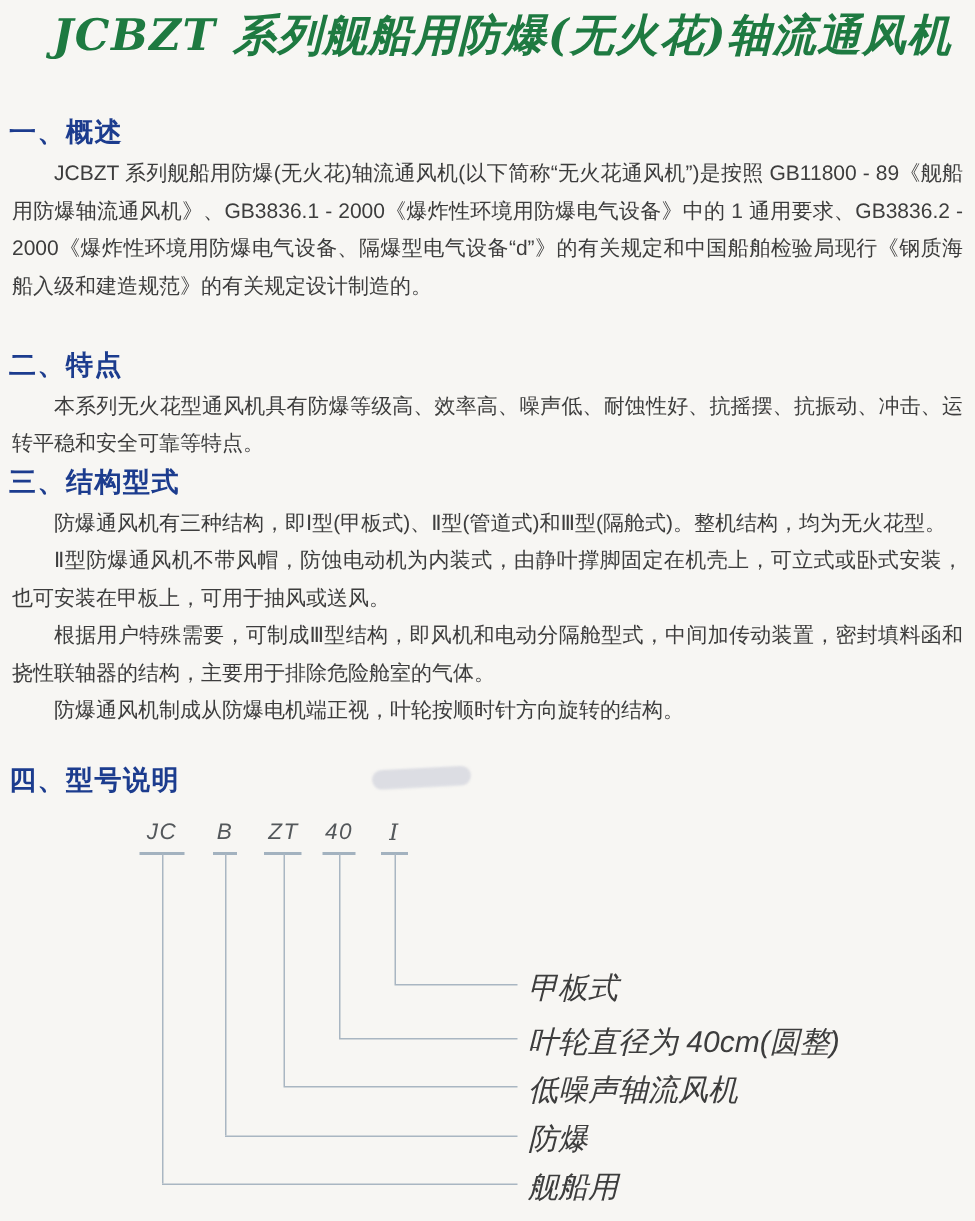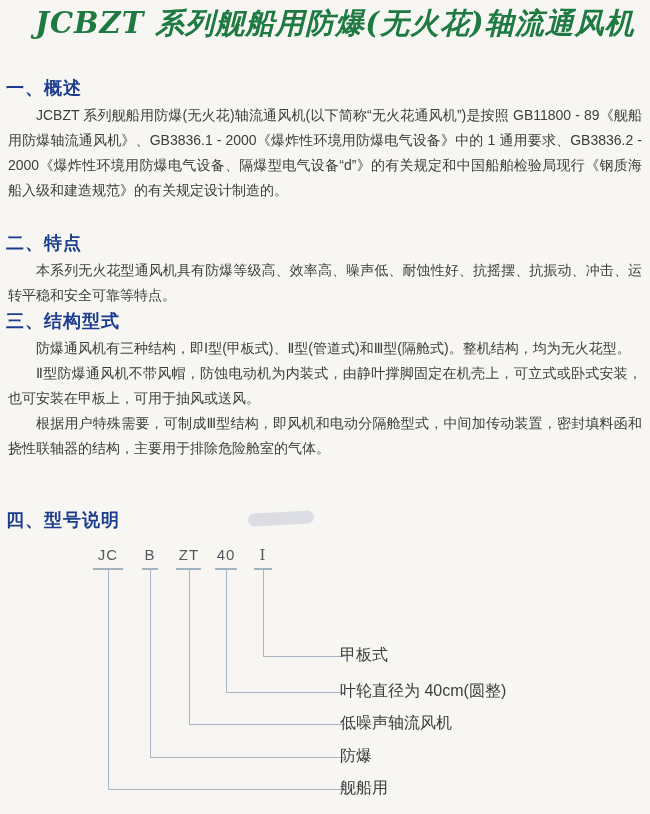--- a/index.html
+++ b/index.html
@@ -46,32 +46,32 @@
   .smudge {
     position: absolute; top: 512px; left: 248px;
     width: 66px; height: 13px;
     background: #dcdde3;
     border-radius: 8px;
     transform: rotate(-3deg);
     filter: blur(0.6px);
   }
 
   
-  .diagram { position: absolute; top: 543px; left: 0; width: 544px; height: 271px; }
+  .diagram { position: absolute; top: 543px; left: 0; width: 544px; height: 271px; font-style: italic; }
   .dg-code {
     position: absolute; top: 3px;
     font-size: 15px; color: #54585b; letter-spacing: 1px;
     text-align: center;
   }
   .dg-underline { position: absolute; top: 25px; height: 2px; background: #a3b2bf; }
   .dg-vline { position: absolute; top: 26px; width: 1px; background: #a9b6c2; }
   .dg-hline { position: absolute; height: 1px; background: #a9b6c2; }
   .dg-label {
-    position: absolute; left: 340px;
-    font-size: 16px; color: #3d3d3d; white-space: nowrap;
+    position: absolute; left: 352px;
+    font-size: 20px; color: #3d3d3d; white-space: nowrap;
   }
   
   .dg-i0 .dg-code { left: 93px; width: 30px; }
   .dg-i0 .dg-underline { left: 93px; width: 30px; }
   .dg-i0 .dg-vline { left: 108px; height: 220px; }
   .dg-i0 .dg-hline { top: 246px; left: 108px; width: 237px; }
   .dg-i0 .dg-label { top: 235px; }
   
   .dg-i1 .dg-code { left: 142px; width: 16px; }
   .dg-i1 .dg-underline { left: 142px; width: 16px; }
@@ -112,20 +112,21 @@
   <div class="sec-heading h-sec2">二、特点</div>
   <div class="sec-body b-sec2">
     <p class="para">本系列无火花型通风机具有防爆等级高、效率高、噪声低、耐蚀性好、抗摇摆、抗振动、冲击、运转平稳和安全可靠等特点。</p>
   </div>
 
   <div class="sec-heading h-sec3">三、结构型式</div>
   <div class="sec-body b-sec3">
     <p class="para">防爆通风机有三种结构，即Ⅰ型(甲板式)、Ⅱ型(管道式)和Ⅲ型(隔舱式)。整机结构，均为无火花型。</p>
     <p class="para">Ⅱ型防爆通风机不带风帽，防蚀电动机为内装式，由静叶撑脚固定在机壳上，可立式或卧式安装，也可安装在甲板上，可用于抽风或送风。</p>
     <p class="para">根据用户特殊需要，可制成Ⅲ型结构，即风机和电动分隔舱型式，中间加传动装置，密封填料函和挠性联轴器的结构，主要用于排除危险舱室的气体。</p>
+    <p class="para">防爆通风机制成从防爆电机端正视，叶轮按顺时针方向旋转的结构。</p>
   </div>
 
   <div class="sec-heading h-sec4">四、型号说明</div>
   <div class="smudge"></div>
 
   <div class="diagram">
 
     <div class="dg-item dg-i0">
       <span class="dg-code">JC</span>
       <span class="dg-underline"></span>

